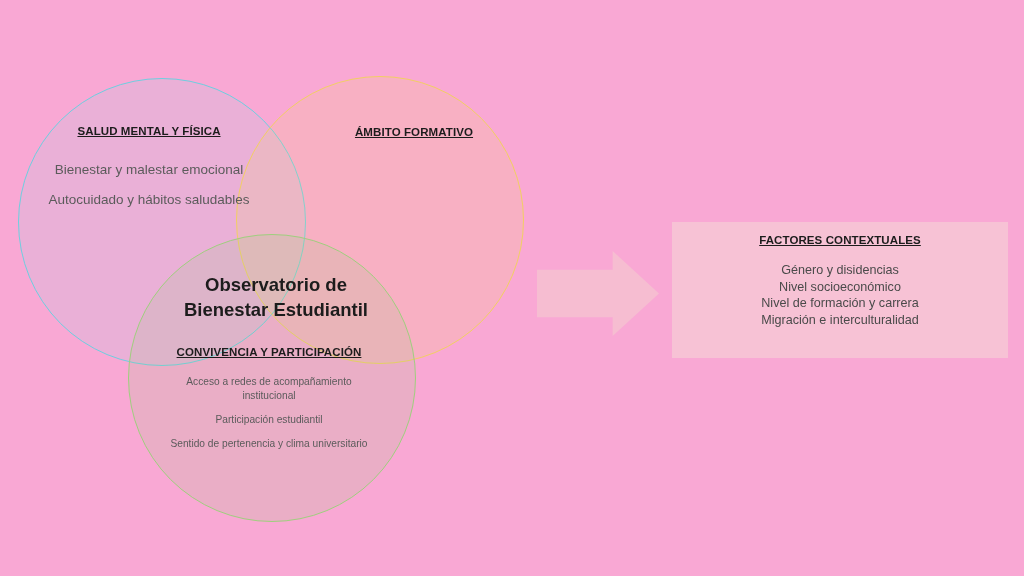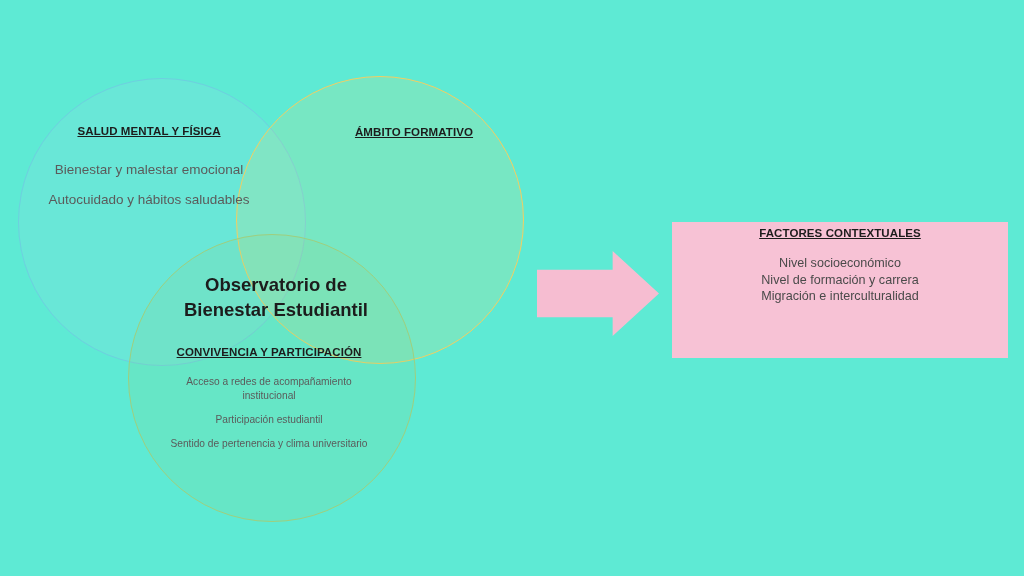--- a/index.html
+++ b/index.html
@@ -7,21 +7,21 @@
     padding: 0;
     background: #ffffff;
   }
   body {
     font-family: "Liberation Sans", sans-serif;
   }
   #canvas {
     position: relative;
     width: 1024px;
     height: 576px;
-    background: #5eead4;
+    background: #f9a8d4;
     overflow: hidden;
   }
 
   
   .venn-circle {
     position: absolute;
     border-radius: 50%;
     box-sizing: border-box;
   }
   #circle-salud {
@@ -145,21 +145,21 @@
 
   
   #context-box {
     position: absolute;
     left: 672px;
     top: 222px;
     width: 336px;
     height: 136px;
     background: #f7c2d5;
     box-sizing: border-box;
-    padding-top: 5px;
+    padding-top: 12px;
     text-align: center;
   }
   #context-box .block-heading {
     font-size: 11.5px;
     margin-bottom: 16px;
   }
   #context-box .block-body {
     font-size: 12.6px;
     line-height: 1.33;
     color: #4a4a4a;
@@ -201,19 +201,20 @@
   <div id="center-label">
     <span>Observatorio de</span>
     <span>Bienestar Estudiantil</span>
   </div>
 
   <div id="flow-arrow"></div>
 
   <div id="context-box">
     <div class="block-heading">FACTORES CONTEXTUALES</div>
     <div class="block-body">
+      <p>Género y disidencias</p>
       <p>Nivel socioeconómico</p>
       <p>Nivel de formación y carrera</p>
       <p>Migración e interculturalidad</p>
     </div>
   </div>
 
 </div>
 
 </body></html>

